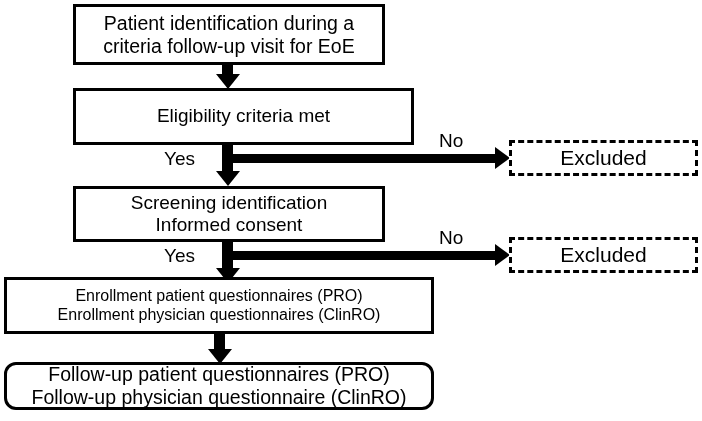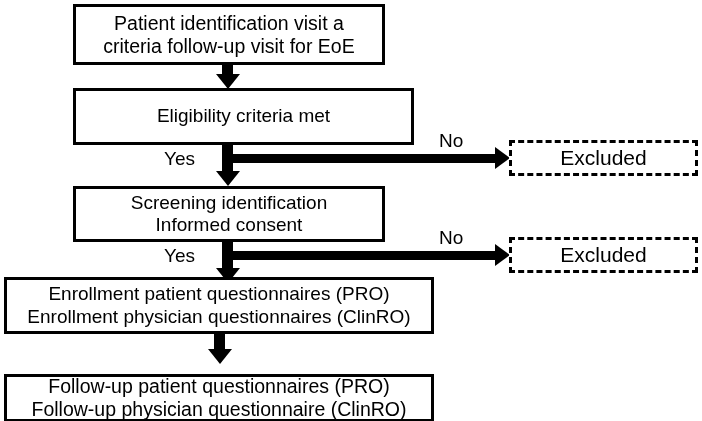--- a/index.html
+++ b/index.html
@@ -36,21 +36,21 @@
   .node.dashed {
     border: 3px dashed #000000;
   }
   .node .line {
     display: block;
     white-space: nowrap;
   }
   .node-t1 { font-size: 19.5px; }
   .node-t2 { font-size: 19px; }
   .node-t3 { font-size: 19px; }
-  .node-t4 { font-size: 19px; }
+  .node-t4 { font-size: 16px; }
   .node-t5 { font-size: 19.5px; }
   .node-excluded { font-size: 21px; }
   .vline {
     position: absolute;
     background: #000000;
     width: 11px;
     z-index: 2;
   }
   .hline {
     position: absolute;
@@ -84,21 +84,21 @@
     z-index: 4;
     white-space: nowrap;
   }
 </style>
 </head>
 <body>
 
 <div id="flowchart-canvas">
 
   <div class="node solid node-t1" style="left:73px; top:4px; width:312px; height:61px;">
-    <span class="line">Patient identification visit a</span>
+    <span class="line">Patient identification during a</span>
     <span class="line">criteria follow-up visit for EoE</span>
   </div>
 
   <div class="vline" style="left:222px; top:65px; height:12px;"></div>
   <div class="arrow-down" style="left:216px; top:74px;"></div>
 
   <div class="node solid node-t2" style="left:73px; top:88px; width:341px; height:57px;">
     <span class="line">Eligibility criteria met</span>
   </div>
 
@@ -134,18 +134,18 @@
   </div>
 
   <div class="node solid node-t4" style="left:4px; top:277px; width:430px; height:57px;">
     <span class="line">Enrollment patient questionnaires (PRO)</span>
     <span class="line">Enrollment physician questionnaires (ClinRO)</span>
   </div>
 
   <div class="vline" style="left:214px; top:334px; height:18px;"></div>
   <div class="arrow-down" style="left:208px; top:349px;"></div>
 
-  <div class="node solid node-t5" style="left:4px; top:374px; width:430px; height:48px;">
+  <div class="node solid node-t5" style="left:4px; top:362px; width:430px; height:48px;border-radius:12px;">
     <span class="line">Follow-up patient questionnaires (PRO)</span>
     <span class="line">Follow-up physician questionnaire (ClinRO)</span>
   </div>
 
 </div>
 
 </body></html>

